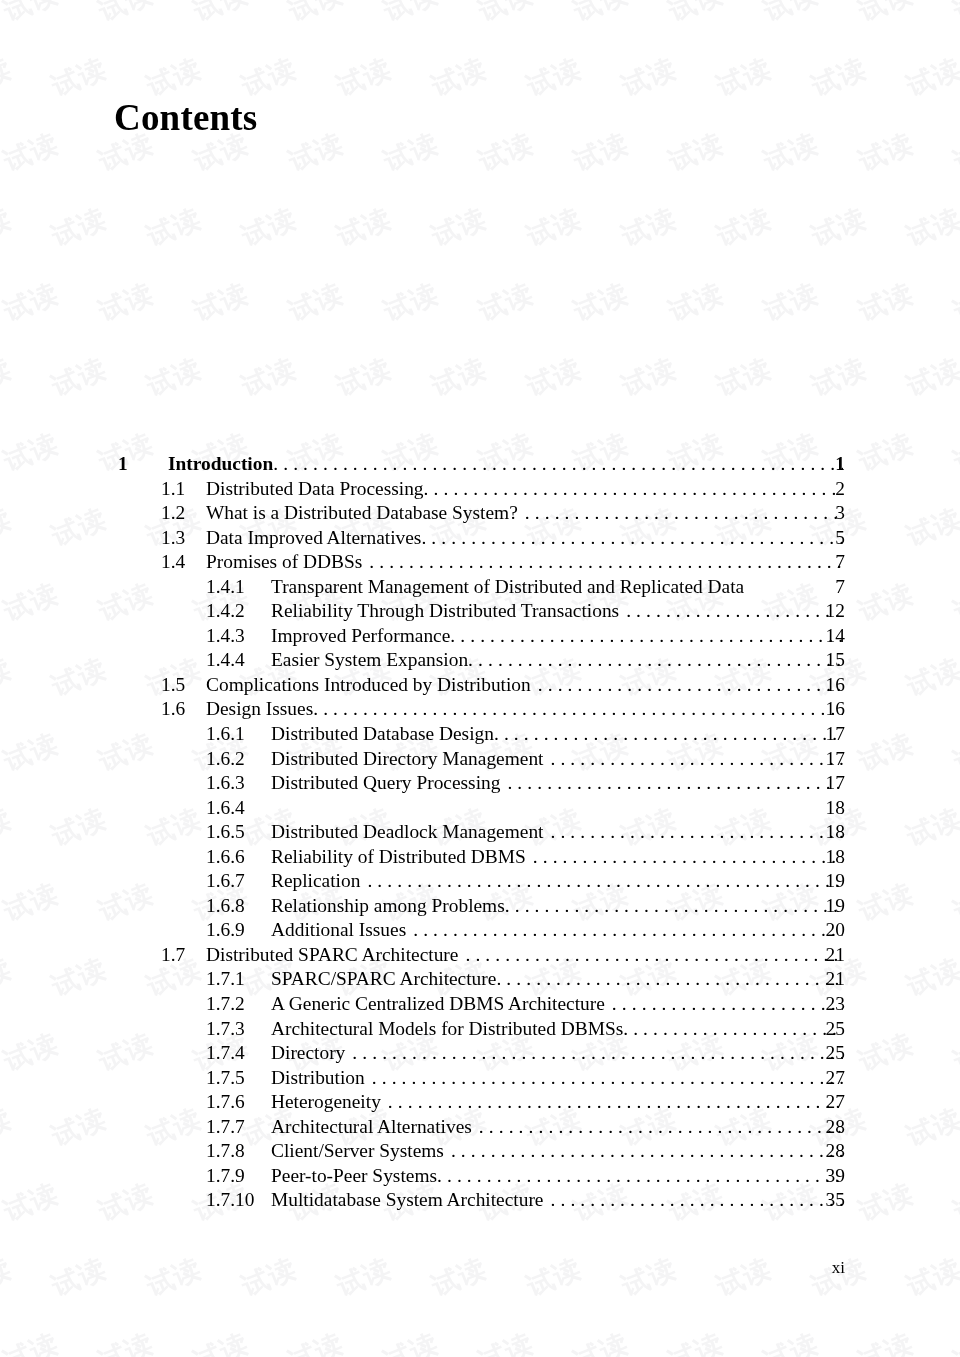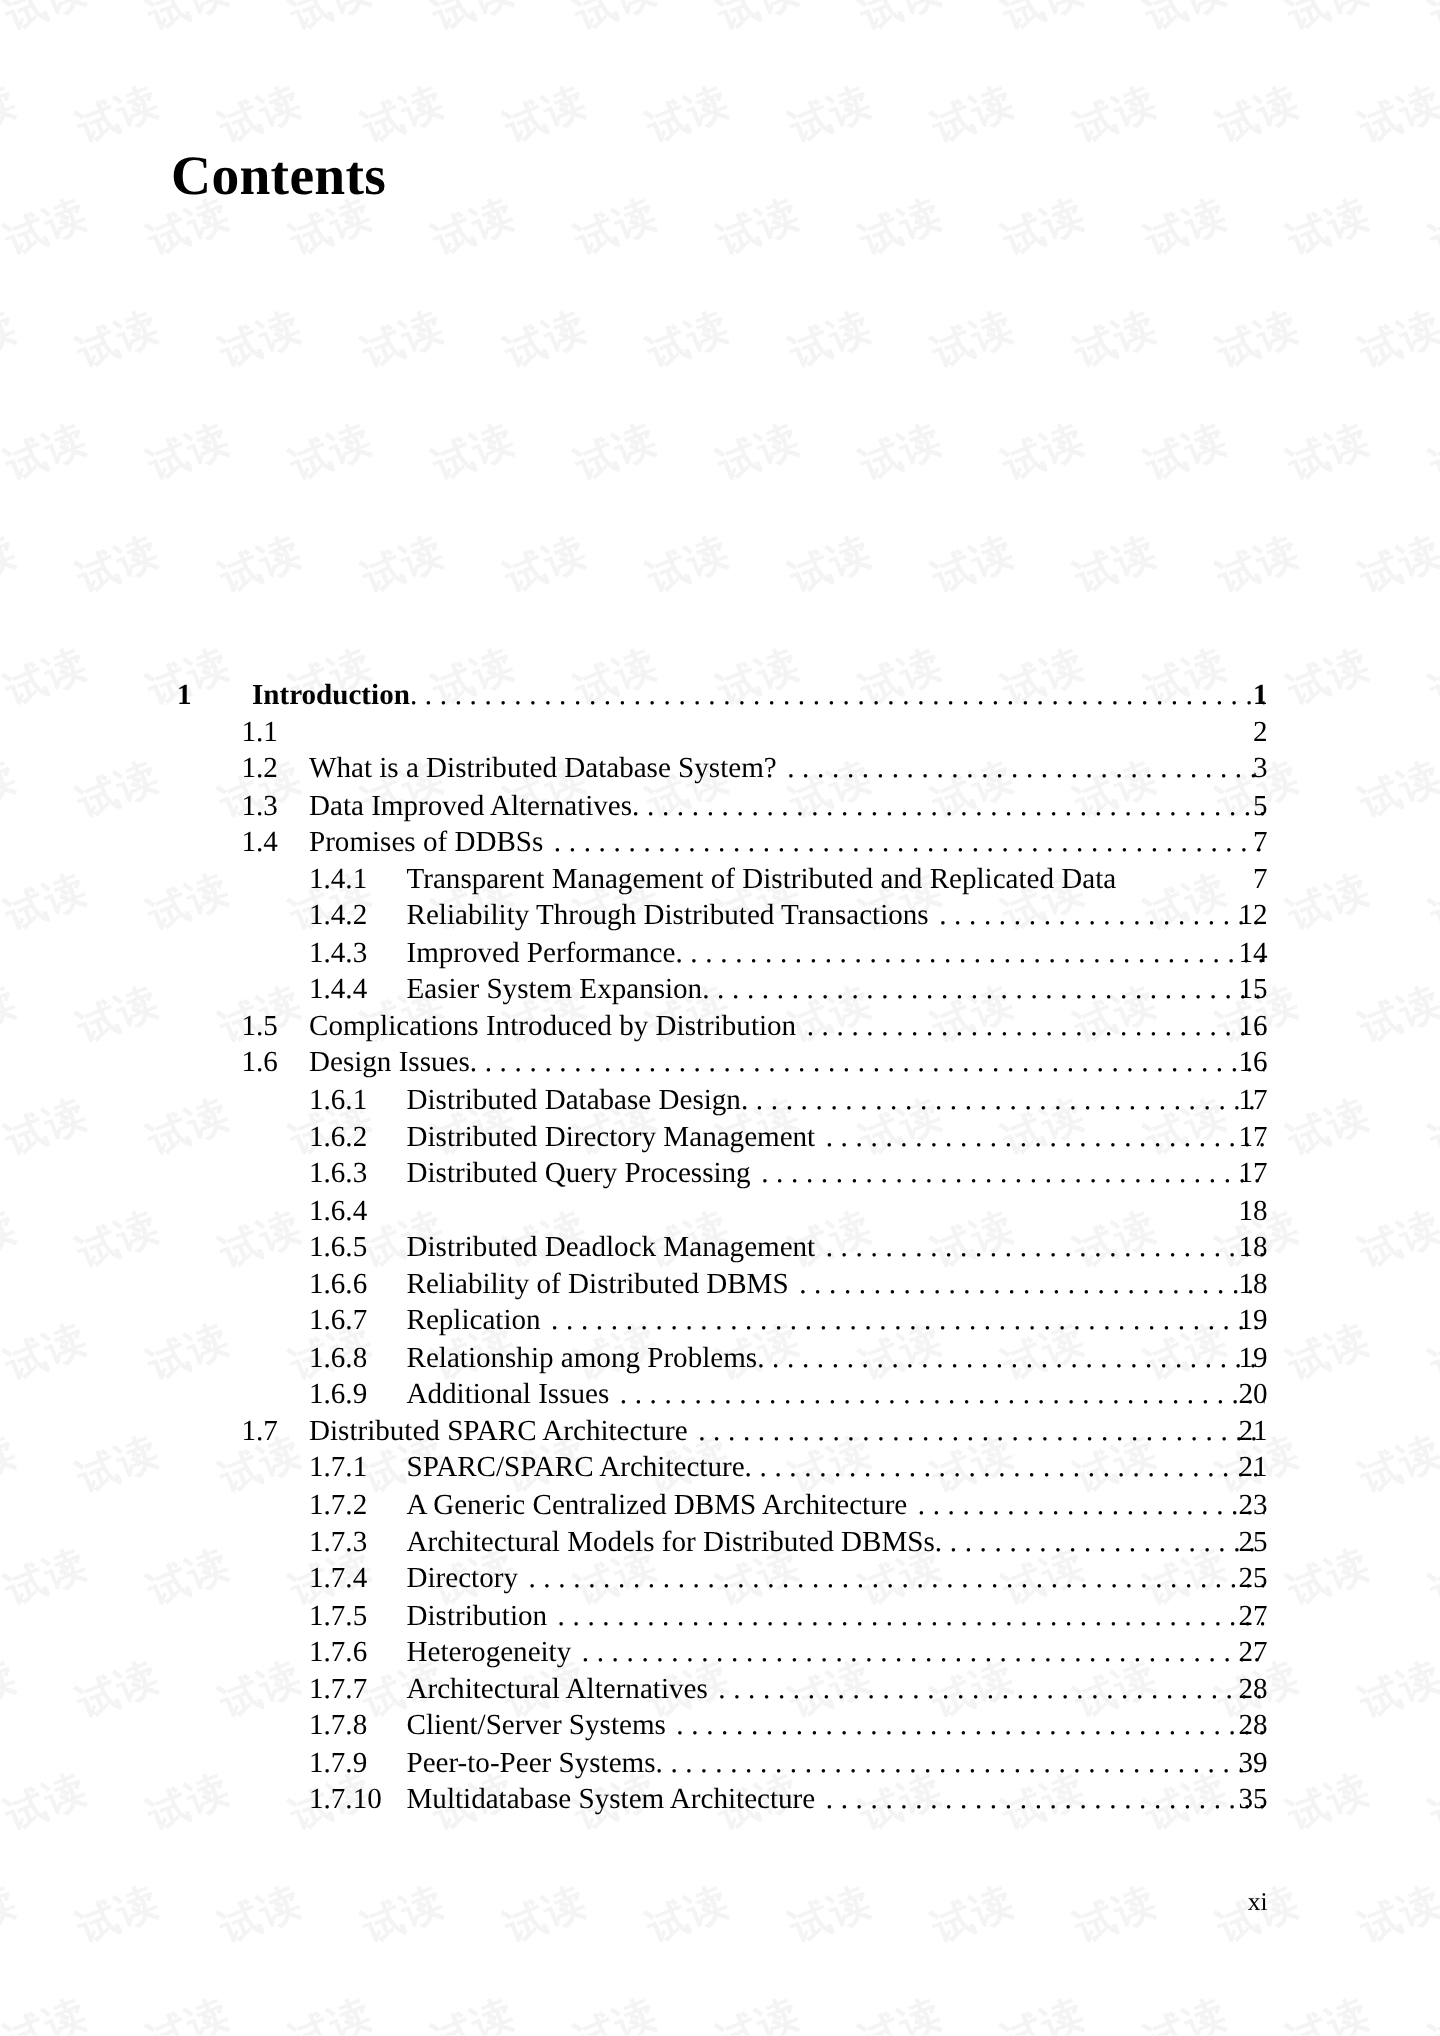--- a/index.html
+++ b/index.html
@@ -355,20 +355,24 @@
       <div class="toc-row lvl1">
         <span class="num">1</span>
         <span class="entry tight">
           <span class="title">Introduction</span>
           <span class="leader"></span>
         </span>
         <span class="pageno" style="left: 799px;">1</span>
       </div>
       <div class="toc-row lvl2">
         <span class="num">1.1</span>
+        <span class="entry tight">
+          <span class="title">Distributed Data Processing</span>
+          <span class="leader"></span>
+        </span>
         <span class="pageno" style="left: 799px;">2</span>
       </div>
       <div class="toc-row lvl2">
         <span class="num">1.2</span>
         <span class="entry loose">
           <span class="title">What is a Distributed Database System?</span>
           <span class="leader"></span>
         </span>
         <span class="pageno" style="left: 799px;">3</span>
       </div>

